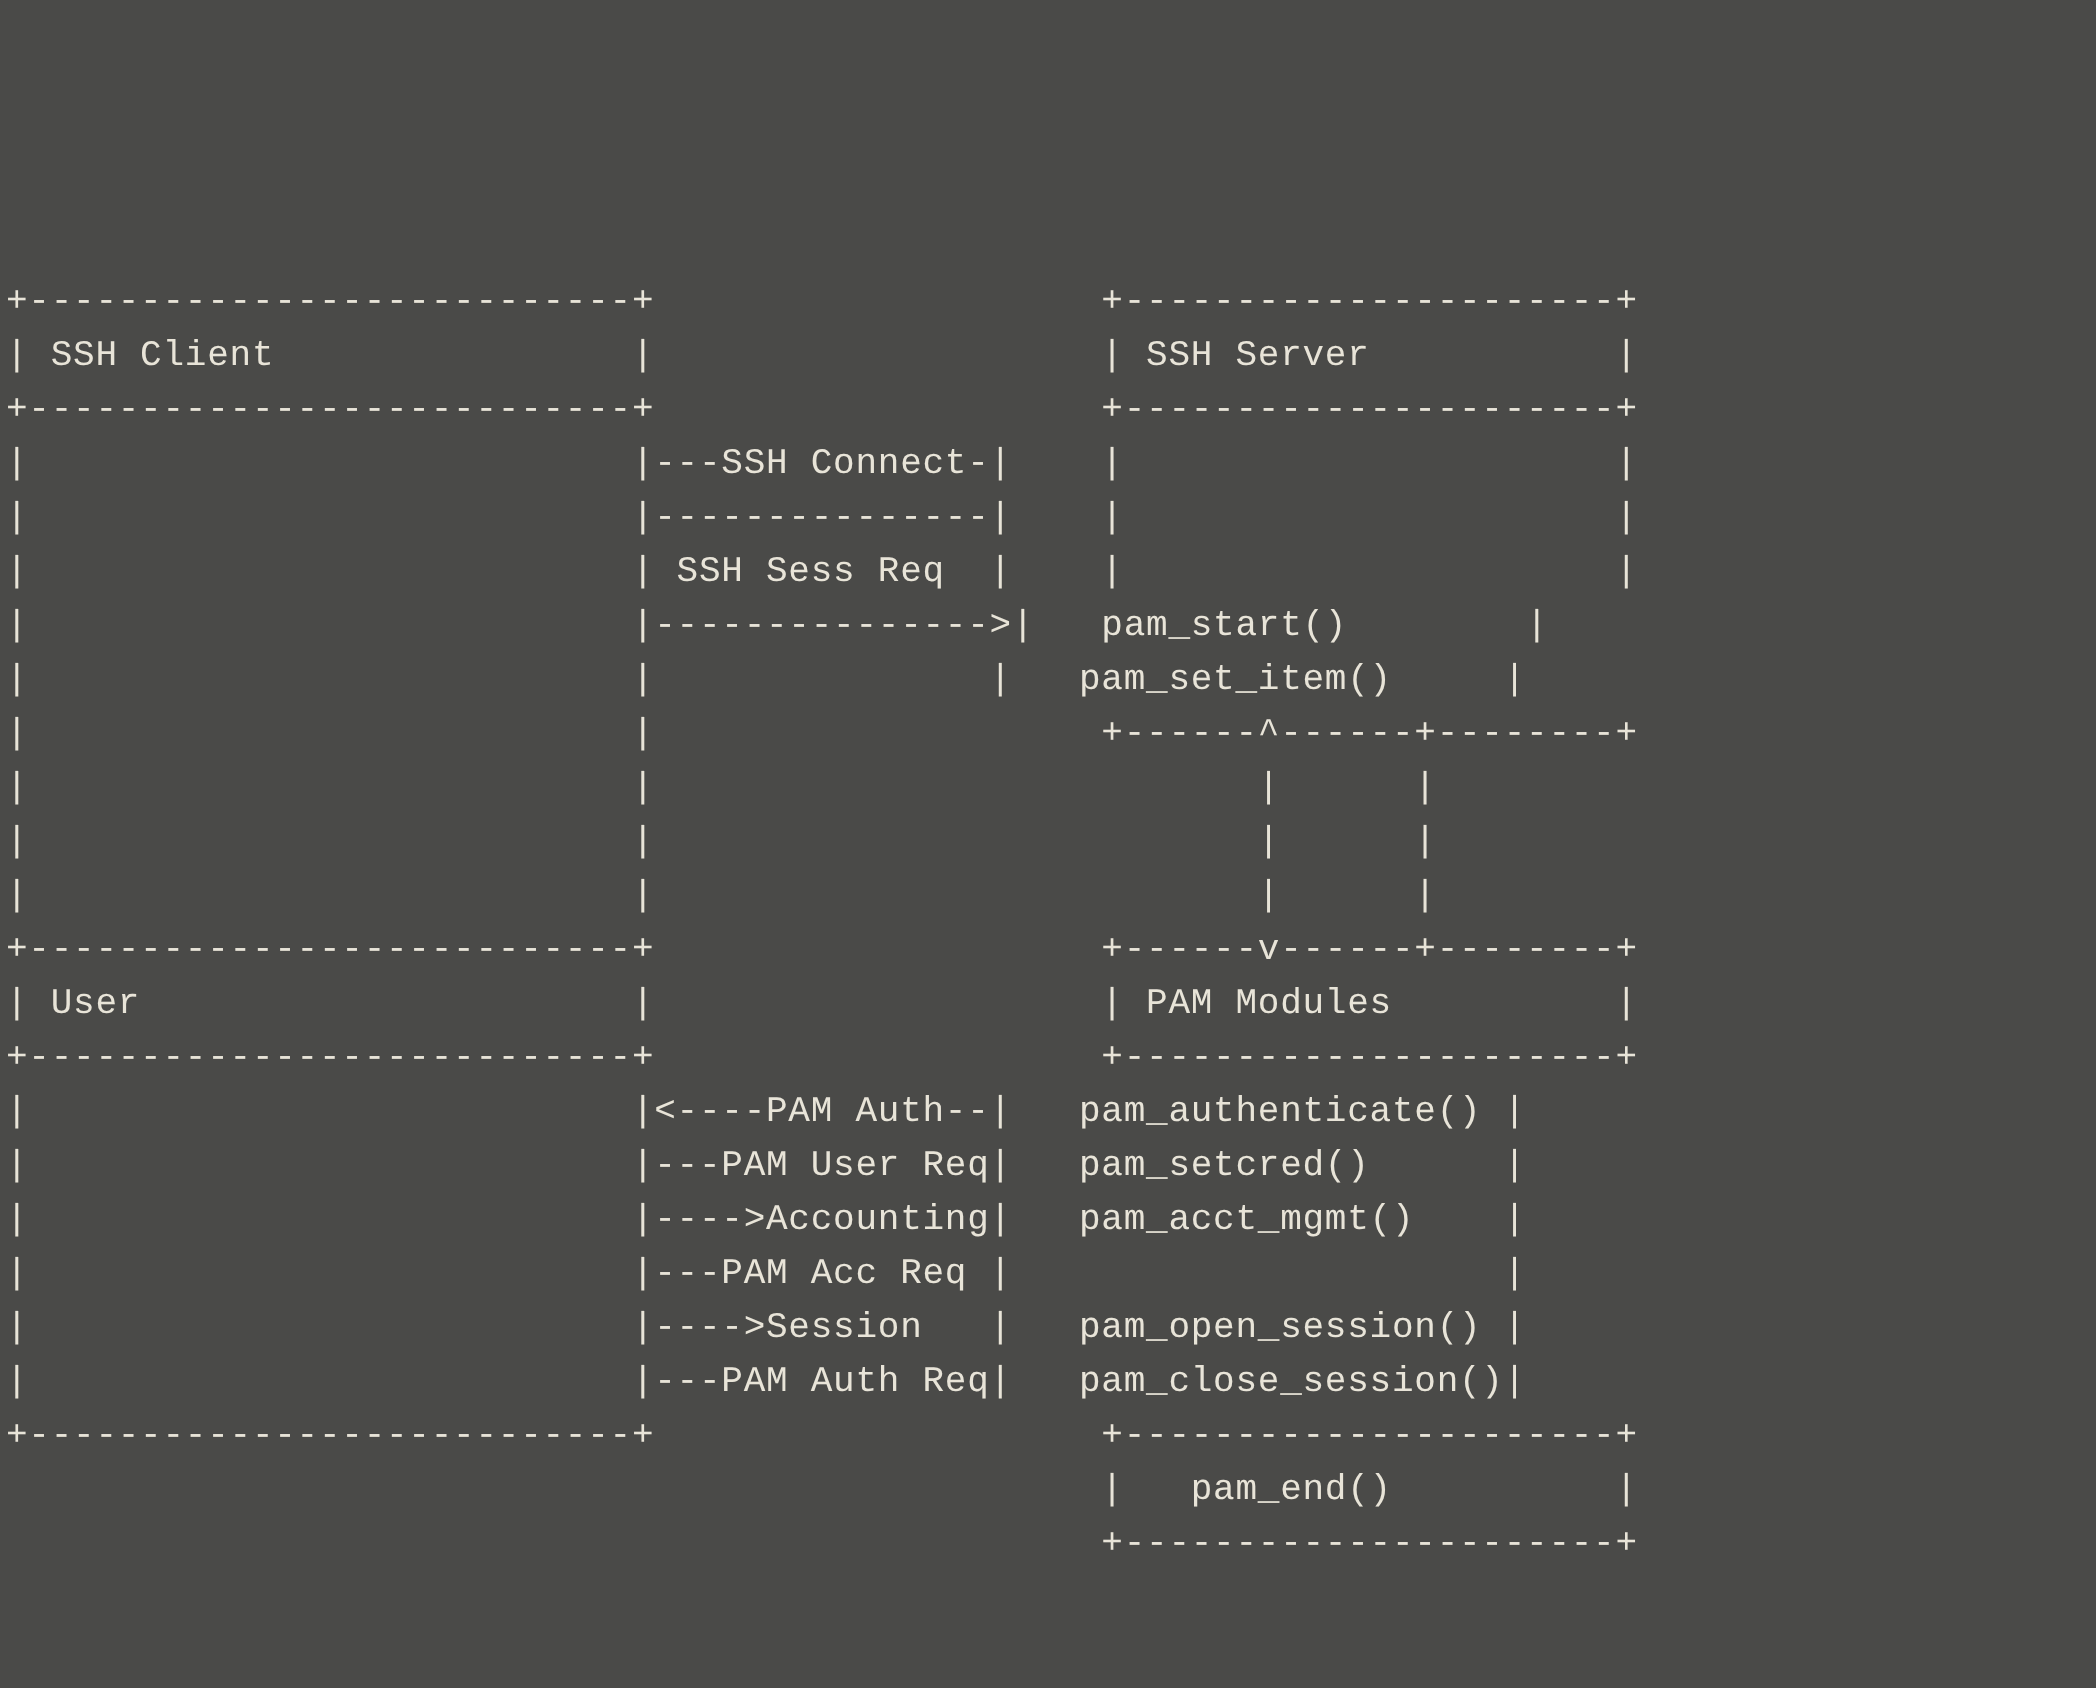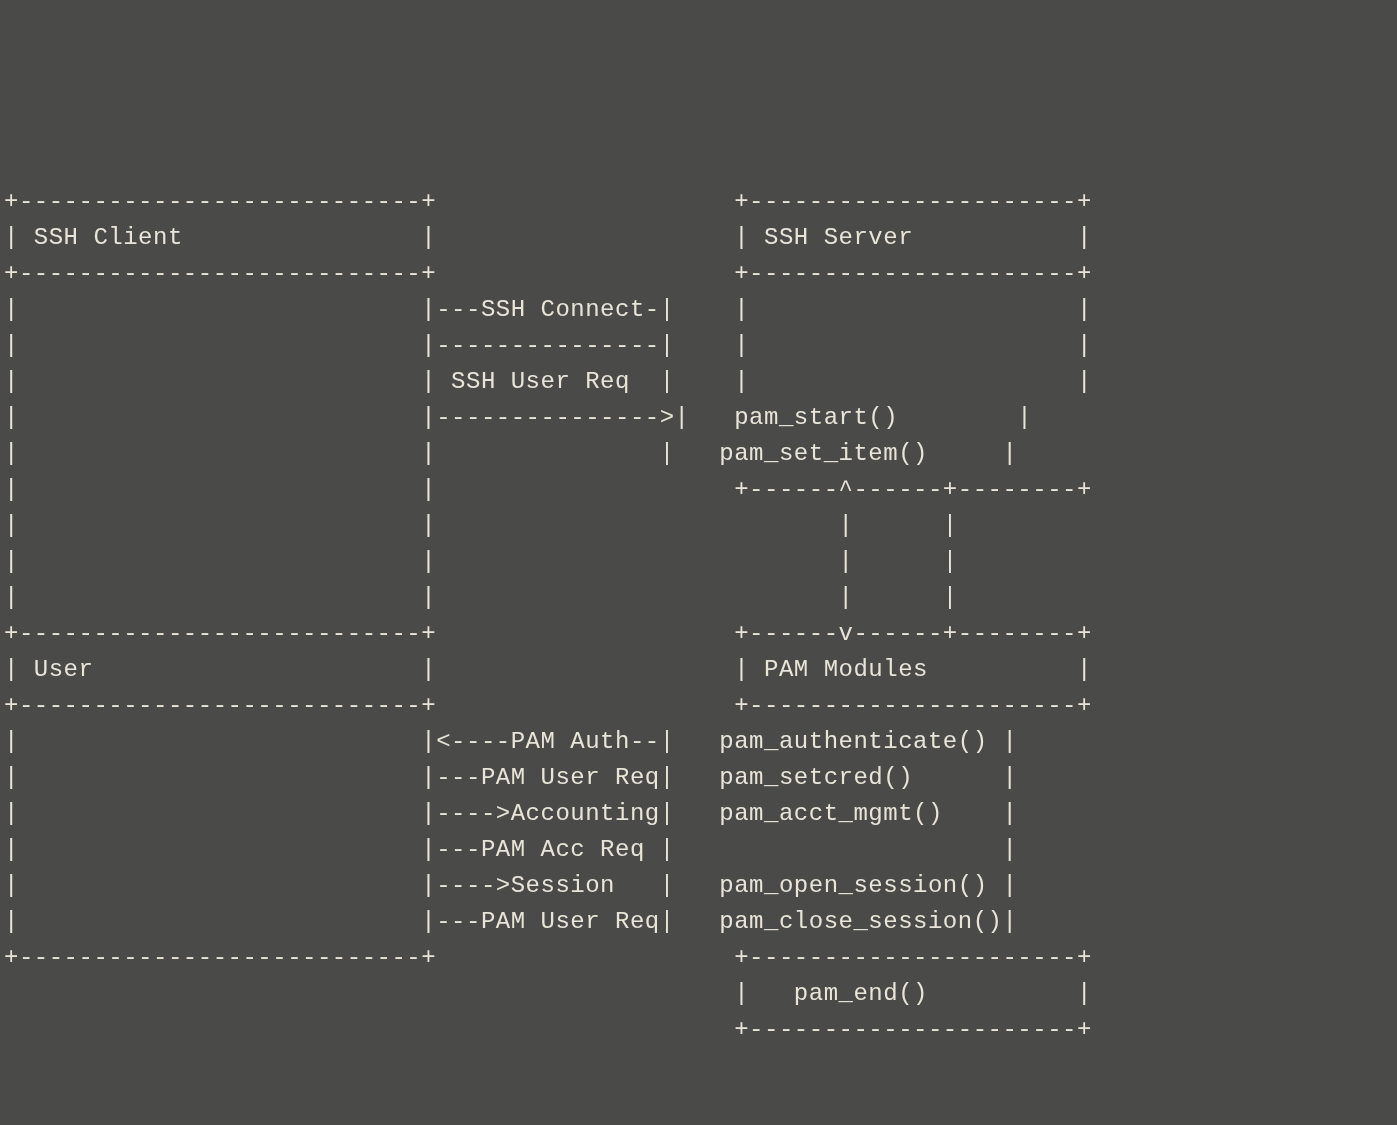--- a/index.html
+++ b/index.html
@@ -21,35 +21,35 @@
 <body>
 
 
 
 <div class="diagram">
 <span>+---------------------------+                    +----------------------+</span>
 <span>| SSH Client                |                    | SSH Server           |</span>
 <span>+---------------------------+                    +----------------------+</span>
 <span>|                           |---SSH Connect-|    |                      |</span>
 <span>|                           |---------------|    |                      |</span>
-<span>|                           | SSH User Req  |    |                      |</span>
+<span>|                           | SSH Sess Req  |    |                      |</span>
 <span>|                           |---------------&gt;|   pam_start()        |</span>
 <span>|                           |               |   pam_set_item()     |</span>
 <span>|                           |                    +------^------+--------+</span>
 <span>|                           |                           |      |</span>
 <span>|                           |                           |      |</span>
 <span>|                           |                           |      |</span>
 <span>+---------------------------+                    +------v------+--------+</span>
 <span>| User                      |                    | PAM Modules          |</span>
 <span>+---------------------------+                    +----------------------+</span>
 <span>|                           |&lt;----PAM Auth--|   pam_authenticate() |</span>
 <span>|                           |---PAM User Req|   pam_setcred()      |</span>
 <span>|                           |----&gt;Accounting|   pam_acct_mgmt()    |</span>
 <span>|                           |---PAM Acc Req |                      |</span>
 <span>|                           |----&gt;Session   |   pam_open_session() |</span>
-<span>|                           |---PAM User Req|   pam_close_session()|</span>
+<span>|                           |---PAM Auth Req|   pam_close_session()|</span>
 <span>+---------------------------+                    +----------------------+</span>
 <span>                                                 |   pam_end()          |</span>
 <span>                                                 +----------------------+</span>
 </div>
 
 
 
 
 </body></html>

